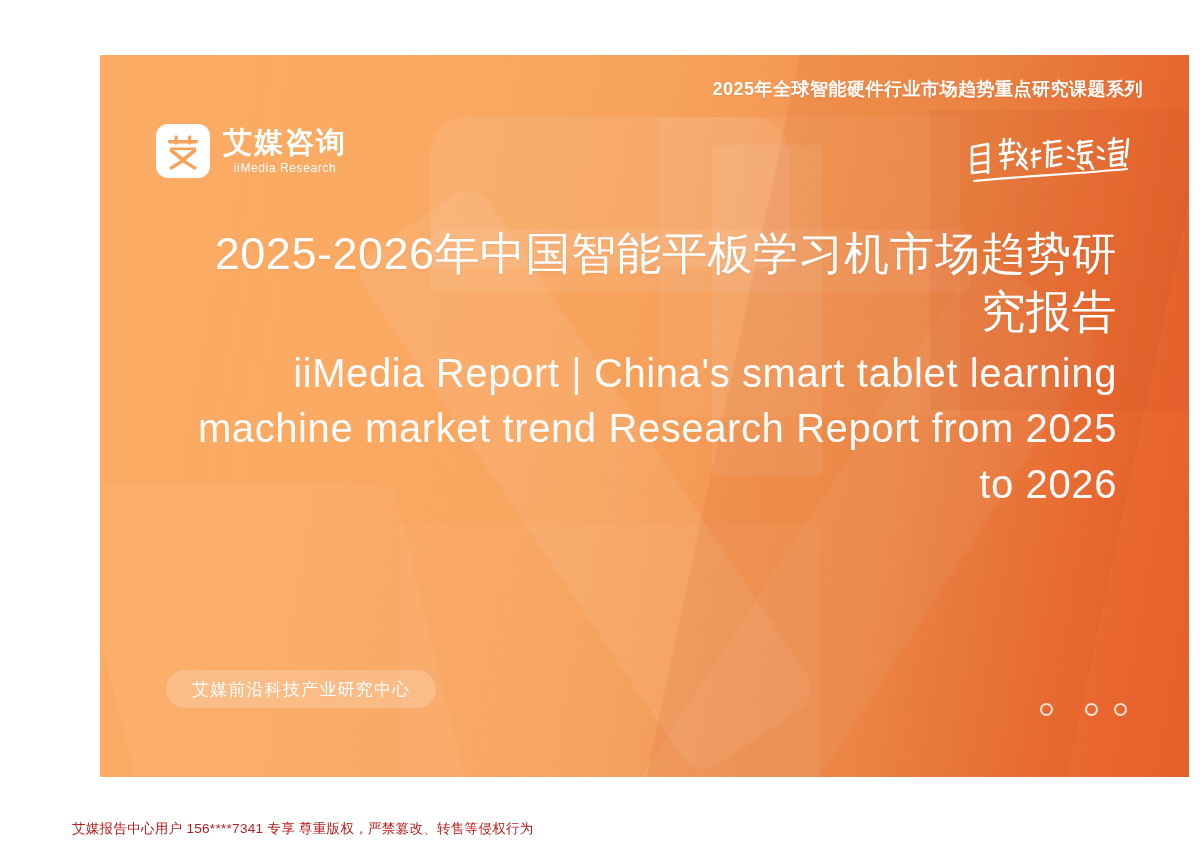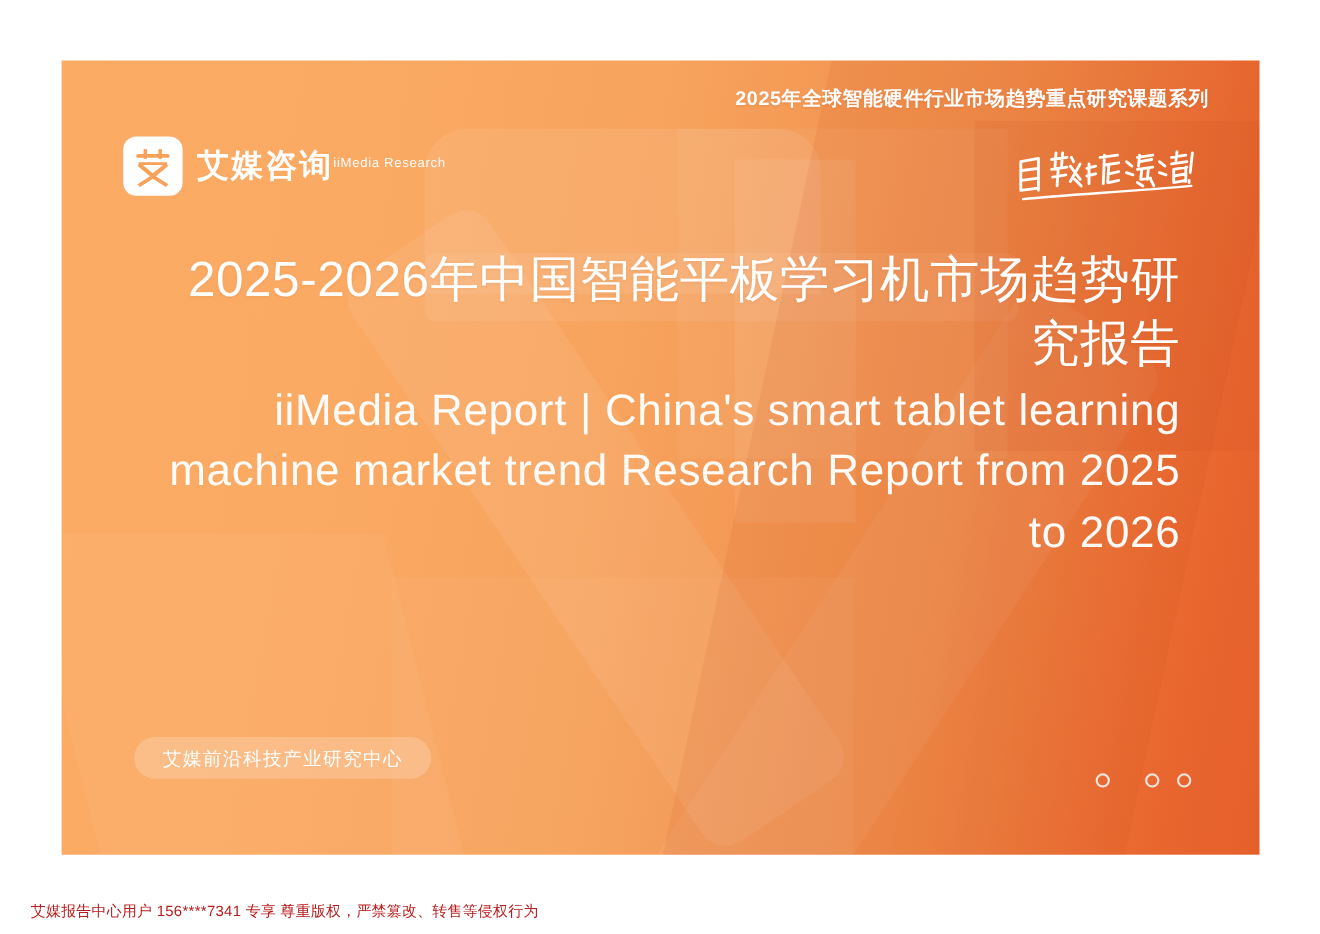--- a/index.html
+++ b/index.html
@@ -13,20 +13,21 @@
     height: 849px;
     font-family: "Liberation Sans", "DejaVu Sans", sans-serif;
     overflow: hidden;
   }
 
   #page {
     position: relative;
     width: 1084px;
     height: 849px;
     background: #ffffff;
+    margin-left: 44px;
   }
 
   
   #cover-panel {
     position: absolute;
     left: 56px;
     top: 55px;
     width: 1089px;
     height: 722px;
     overflow: hidden;
@@ -140,20 +141,21 @@
     background: #ffffff;
     border-radius: 12px;
     display: flex;
     align-items: center;
     justify-content: center;
     flex: none;
   }
   #logo-mark svg { display: block; }
   #logo-words {
     display: flex;
+    flex-direction: column;
     justify-content: center;
     line-height: 1;
     text-align: center;
   }
   #logo-cn {
     font-size: 29px;
     font-weight: bold;
     color: #ffffff;
     letter-spacing: 2px;
   }

